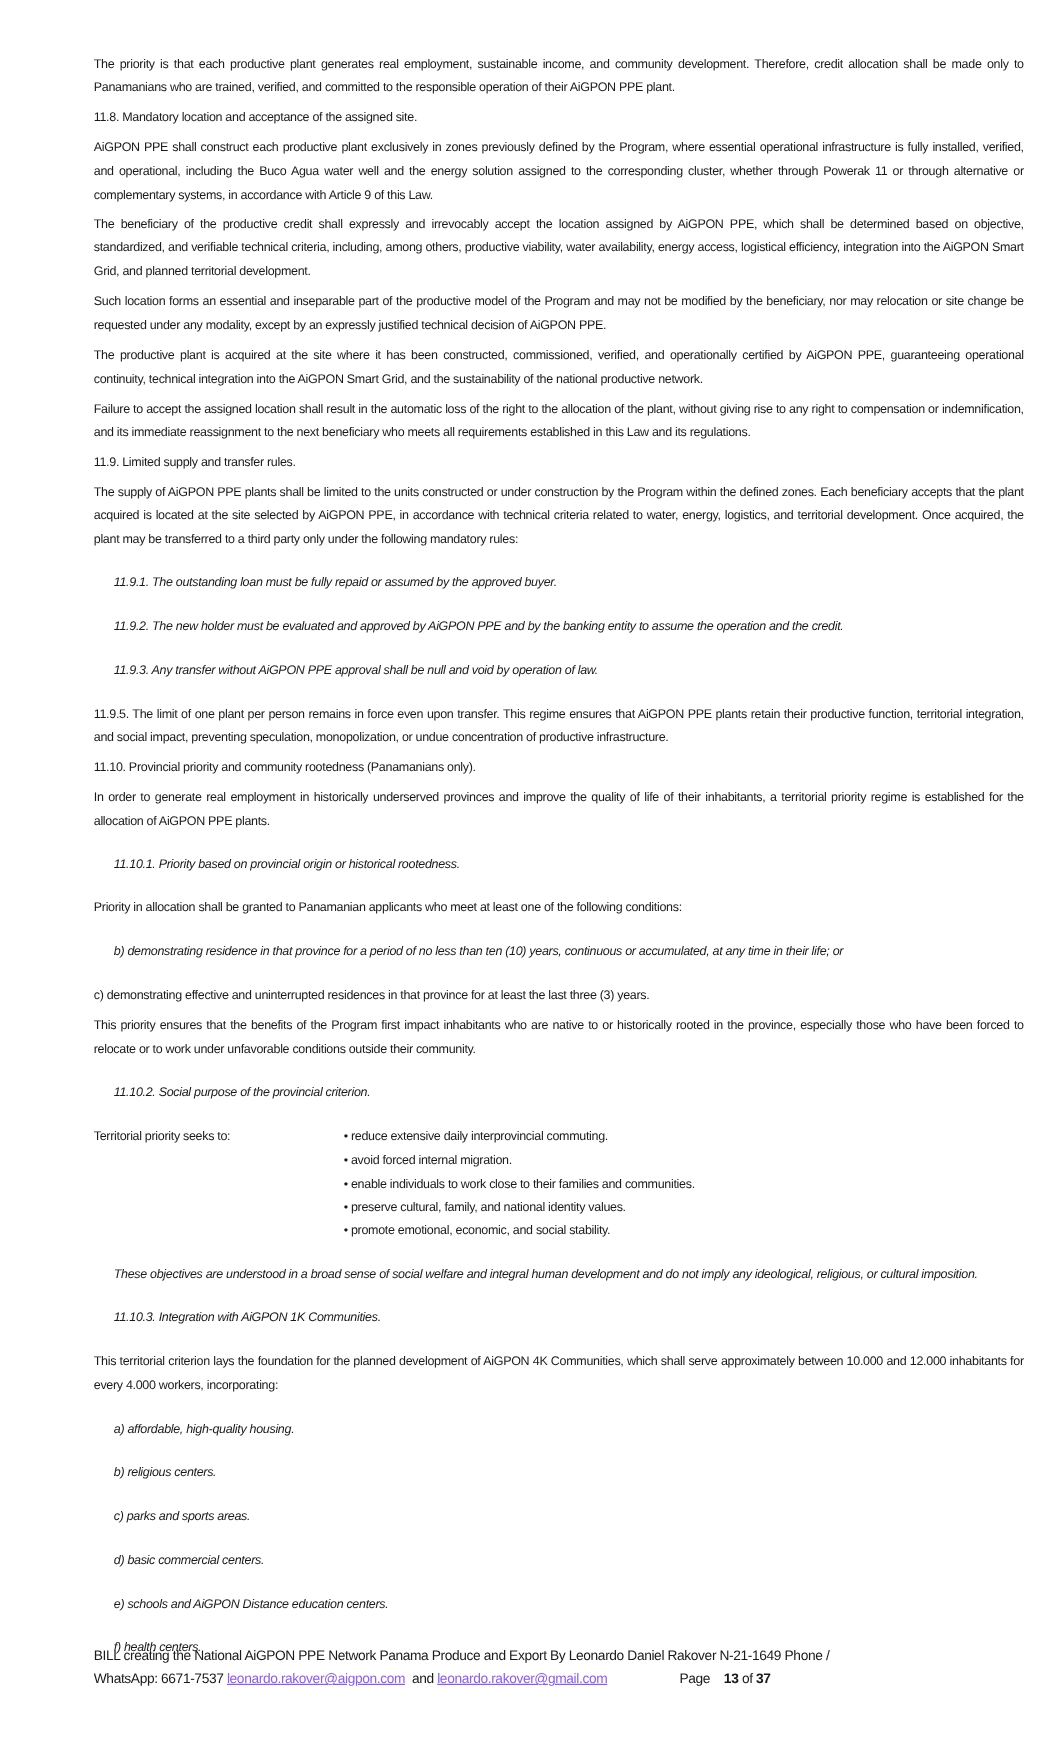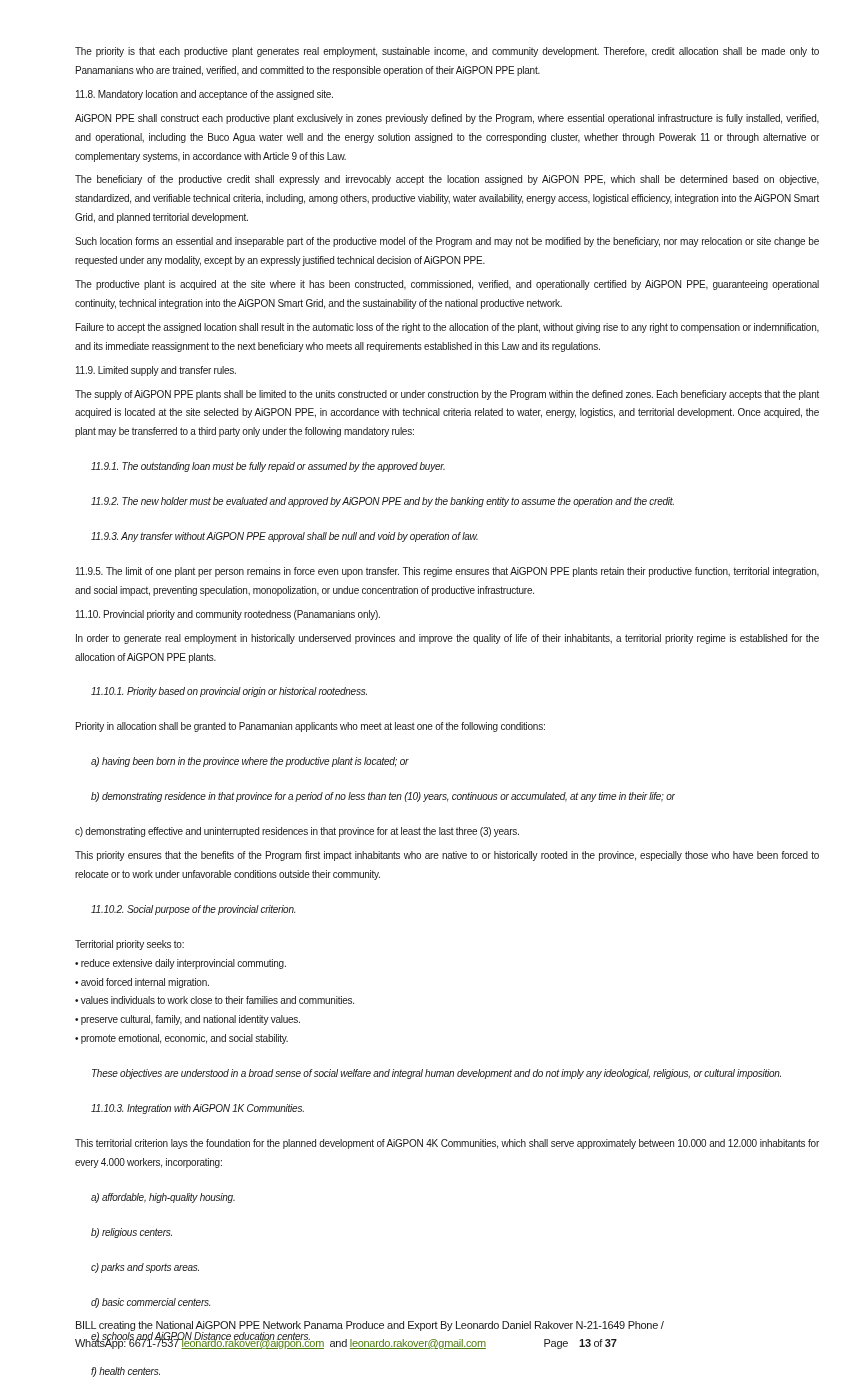--- a/index.html
+++ b/index.html
@@ -4,29 +4,29 @@
 <style>
   html, body { margin: 0; padding: 0; background: #ffffff; }
   body { width: 850px; height: 1400px; position: relative; overflow: hidden; }
   .page {
     position: absolute; left: 75px; top: 43px; width: 744px;
     font-family: "Liberation Sans", sans-serif; font-size: 10px; line-height: 18.9px; color: #1a1a1a;
     letter-spacing: -0.25px;
   }
   p { margin: 0 0 5px 0; text-align: justify; }
   p.tight { margin: 16px; font-style: italic; }
-  .bullets { display: flex; margin: 0; flex-direction: column; }
+  .bullets { display: flex; margin: 0; }
   .bullets .lead { width: 200px; flex: none; }
   .bullets ul { list-style: none; margin: 0; padding: 0; }
   .bullets li::before { content: "\2022  "; white-space: pre; }
   .footer {
     position: absolute; left: 75px; top: 1316px; width: 744px;
     font-family: "Liberation Sans", sans-serif; font-size: 11px; line-height: 18px; color: #1a1a1a; letter-spacing: -0.3px;
   }
-  .footer a { color: #4d7c0f; text-decoration: underline; }
+  .footer a { color: #8b5cf6; text-decoration: underline; }
   .footer .page-no { margin-left: 55px; }
   .footer b { font-weight: bold; }
 </style>
 </head>
 <body>
 
 <div class="page">
   <p>The priority is that each productive plant generates real employment, sustainable income, and community development. Therefore, credit allocation shall be made only to Panamanians who are trained, verified, and committed to the responsible operation of their AiGPON PPE plant.</p>
   <p>11.8. Mandatory location and acceptance of the assigned site.</p>
   <p>AiGPON PPE shall construct each productive plant exclusively in zones previously defined by the Program, where essential operational infrastructure is fully installed, verified, and operational, including the Buco Agua water well and the energy solution assigned to the corresponding cluster, whether through Powerak 11 or through alternative or complementary systems, in accordance with Article 9 of this Law.</p>
@@ -37,31 +37,30 @@
   <p>11.9. Limited supply and transfer rules.</p>
   <p>The supply of AiGPON PPE plants shall be limited to the units constructed or under construction by the Program within the defined zones. Each beneficiary accepts that the plant acquired is located at the site selected by AiGPON PPE, in accordance with technical criteria related to water, energy, logistics, and territorial development. Once acquired, the plant may be transferred to a third party only under the following mandatory rules:</p>
   <p class="tight">11.9.1. The outstanding loan must be fully repaid or assumed by the approved buyer.</p>
   <p class="tight">11.9.2. The new holder must be evaluated and approved by AiGPON PPE and by the banking entity to assume the operation and the credit.</p>
   <p class="tight">11.9.3. Any transfer without AiGPON PPE approval shall be null and void by operation of law.</p>
   <p>11.9.5. The limit of one plant per person remains in force even upon transfer. This regime ensures that AiGPON PPE plants retain their productive function, territorial integration, and social impact, preventing speculation, monopolization, or undue concentration of productive infrastructure.</p>
   <p>11.10. Provincial priority and community rootedness (Panamanians only).</p>
   <p>In order to generate real employment in historically underserved provinces and improve the quality of life of their inhabitants, a territorial priority regime is established for the allocation of AiGPON PPE plants.</p>
   <p class="tight">11.10.1. Priority based on provincial origin or historical rootedness.</p>
   <p>Priority in allocation shall be granted to Panamanian applicants who meet at least one of the following conditions:</p>
-  <p class="tight">a) having been born in the province where the productive plant is located; or</p>
   <p class="tight">b) demonstrating residence in that province for a period of no less than ten (10) years, continuous or accumulated, at any time in their life; or</p>
   <p>c) demonstrating effective and uninterrupted residences in that province for at least the last three (3) years.</p>
   <p>This priority ensures that the benefits of the Program first impact inhabitants who are native to or historically rooted in the province, especially those who have been forced to relocate or to work under unfavorable conditions outside their community.</p>
   <p class="tight">11.10.2. Social purpose of the provincial criterion.</p>
   <div class="bullets" style="margin-bottom:5px;">
     <div class="lead">Territorial priority seeks to:</div>
     <ul>
       <li>reduce extensive daily interprovincial commuting.</li>
       <li>avoid forced internal migration.</li>
-      <li>values individuals to work close to their families and communities.</li>
+      <li>enable individuals to work close to their families and communities.</li>
       <li>preserve cultural, family, and national identity values.</li>
       <li>promote emotional, economic, and social stability.</li>
     </ul>
   </div>
   <p class="tight">These objectives are understood in a broad sense of social welfare and integral human development and do not imply any ideological, religious, or cultural imposition.</p>
   <p class="tight">11.10.3. Integration with AiGPON 1K Communities.</p>
   <p>This territorial criterion lays the foundation for the planned development of AiGPON 4K Communities, which shall serve approximately between 10.000 and 12.000 inhabitants for every 4.000 workers, incorporating:</p>
   <p class="tight">a) affordable, high-quality housing.</p>
   <p class="tight">b) religious centers.</p>
   <p class="tight">c) parks and sports areas.</p>

